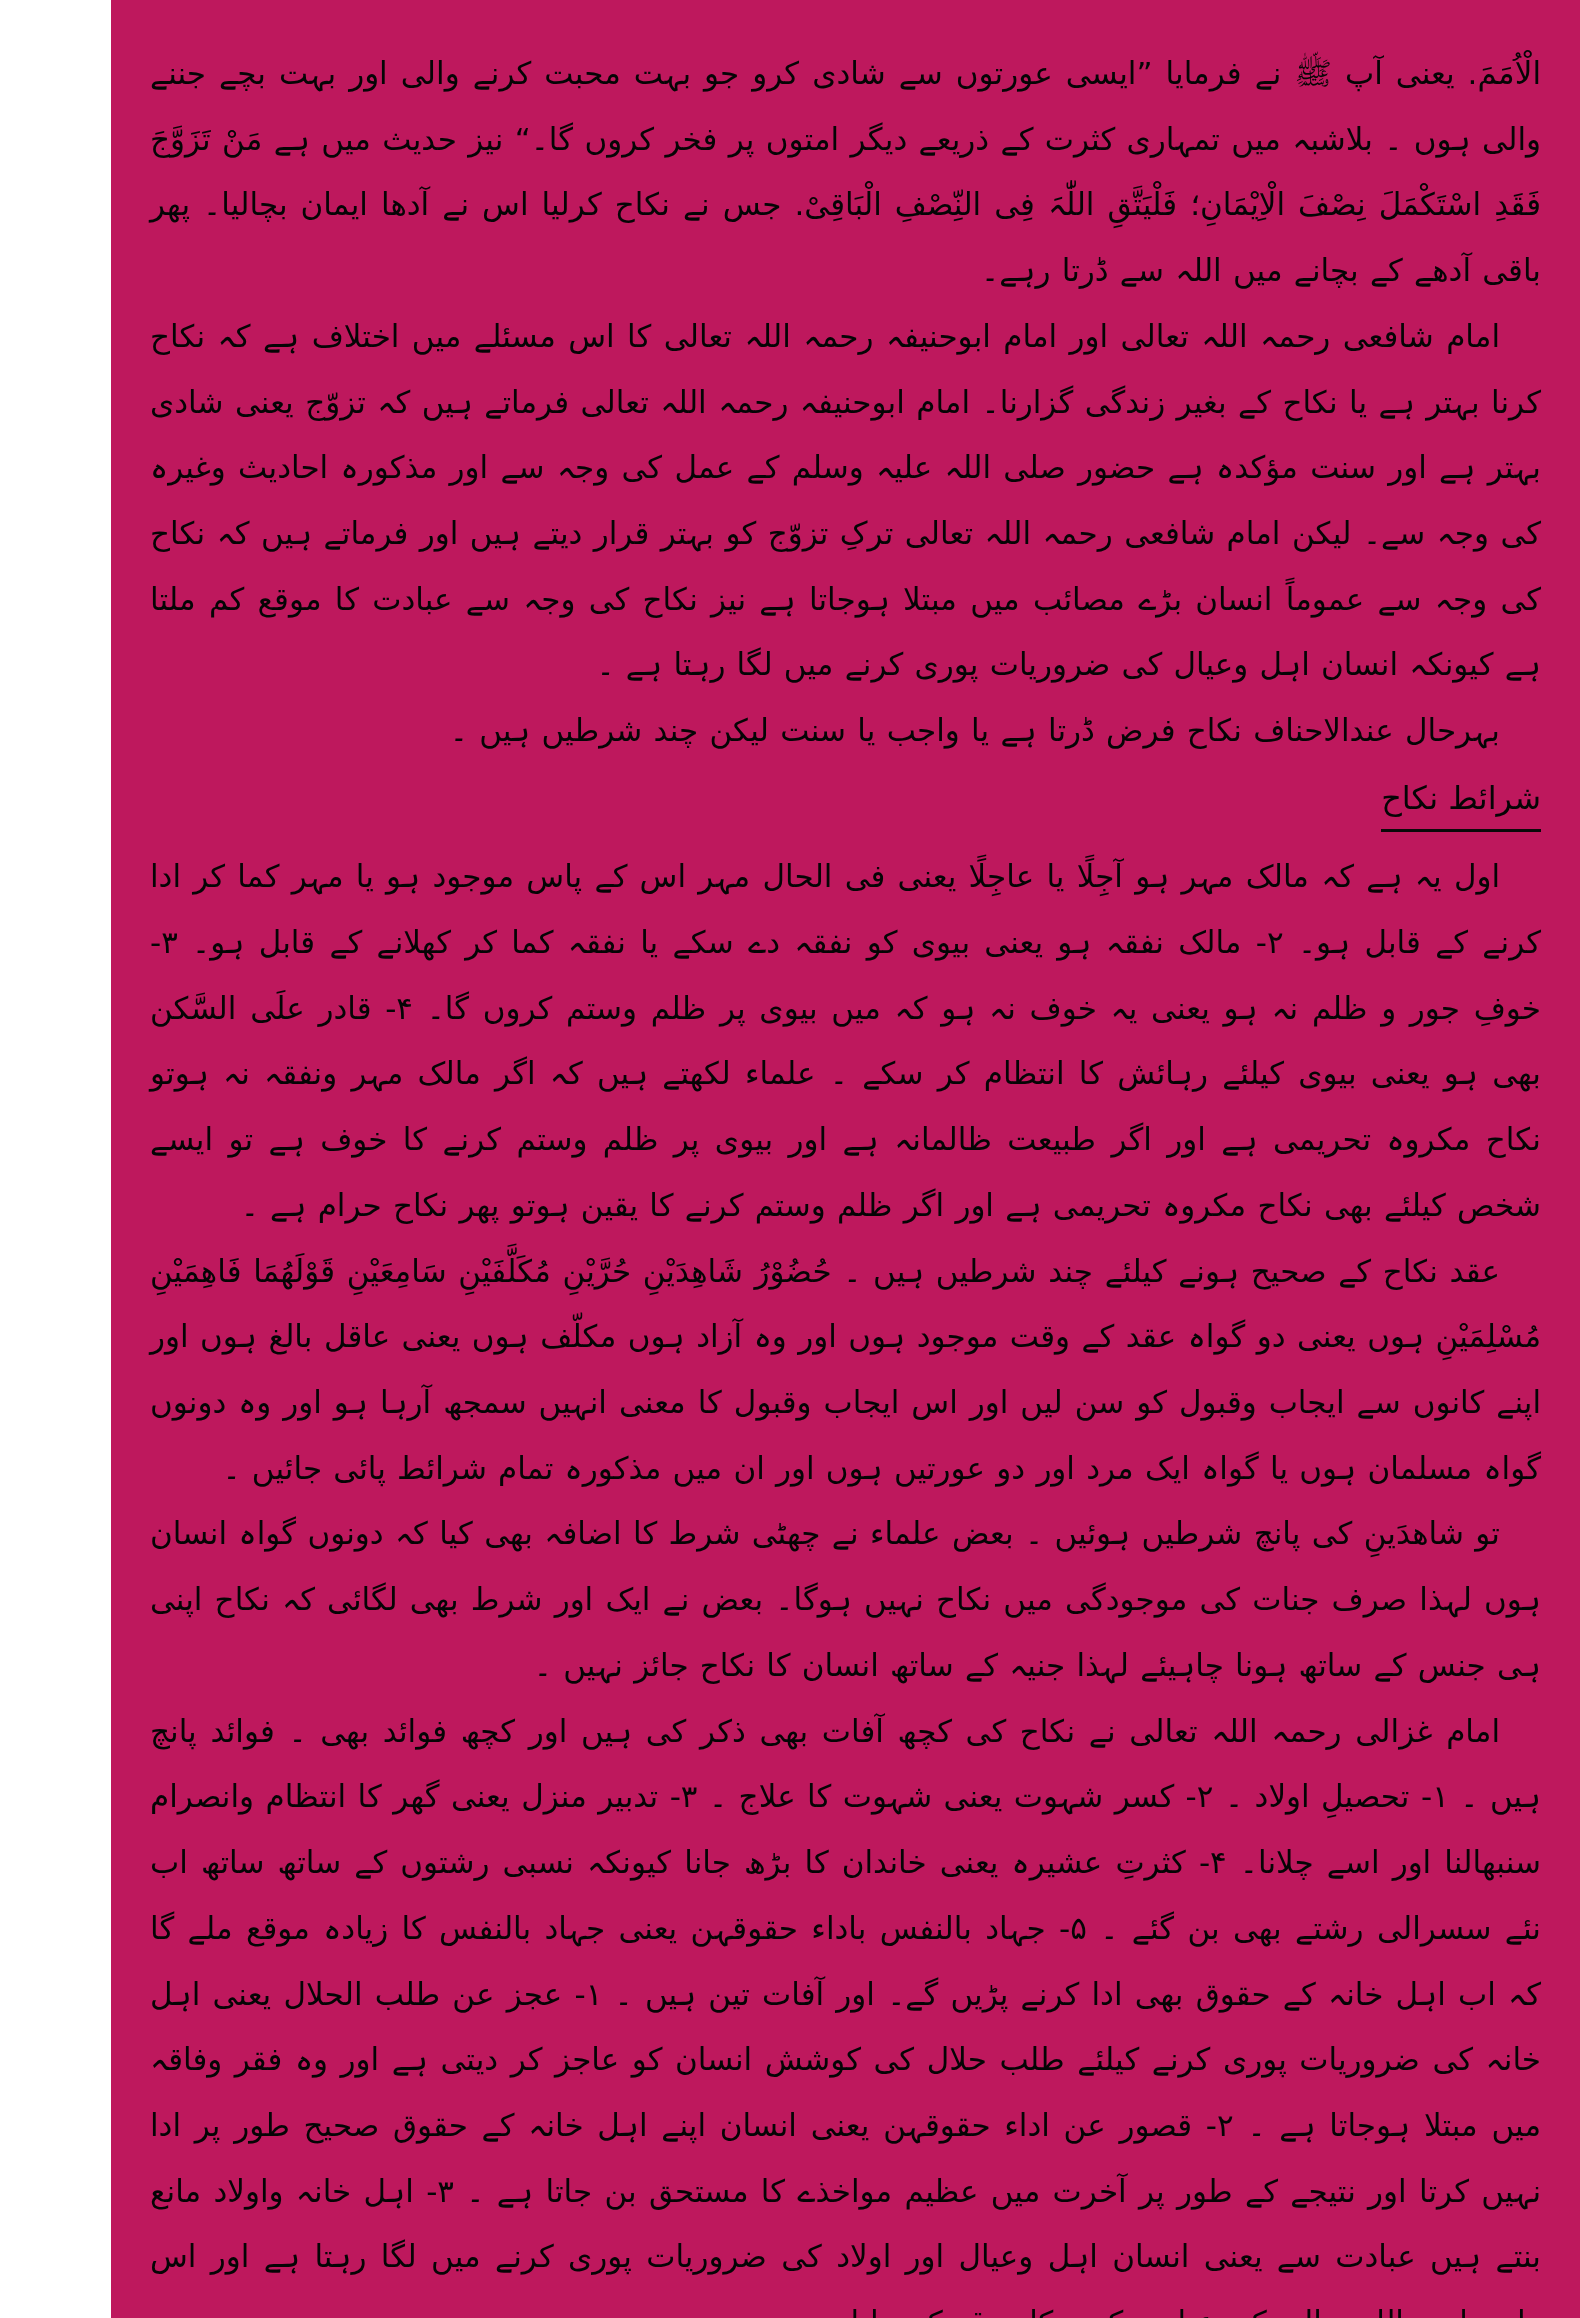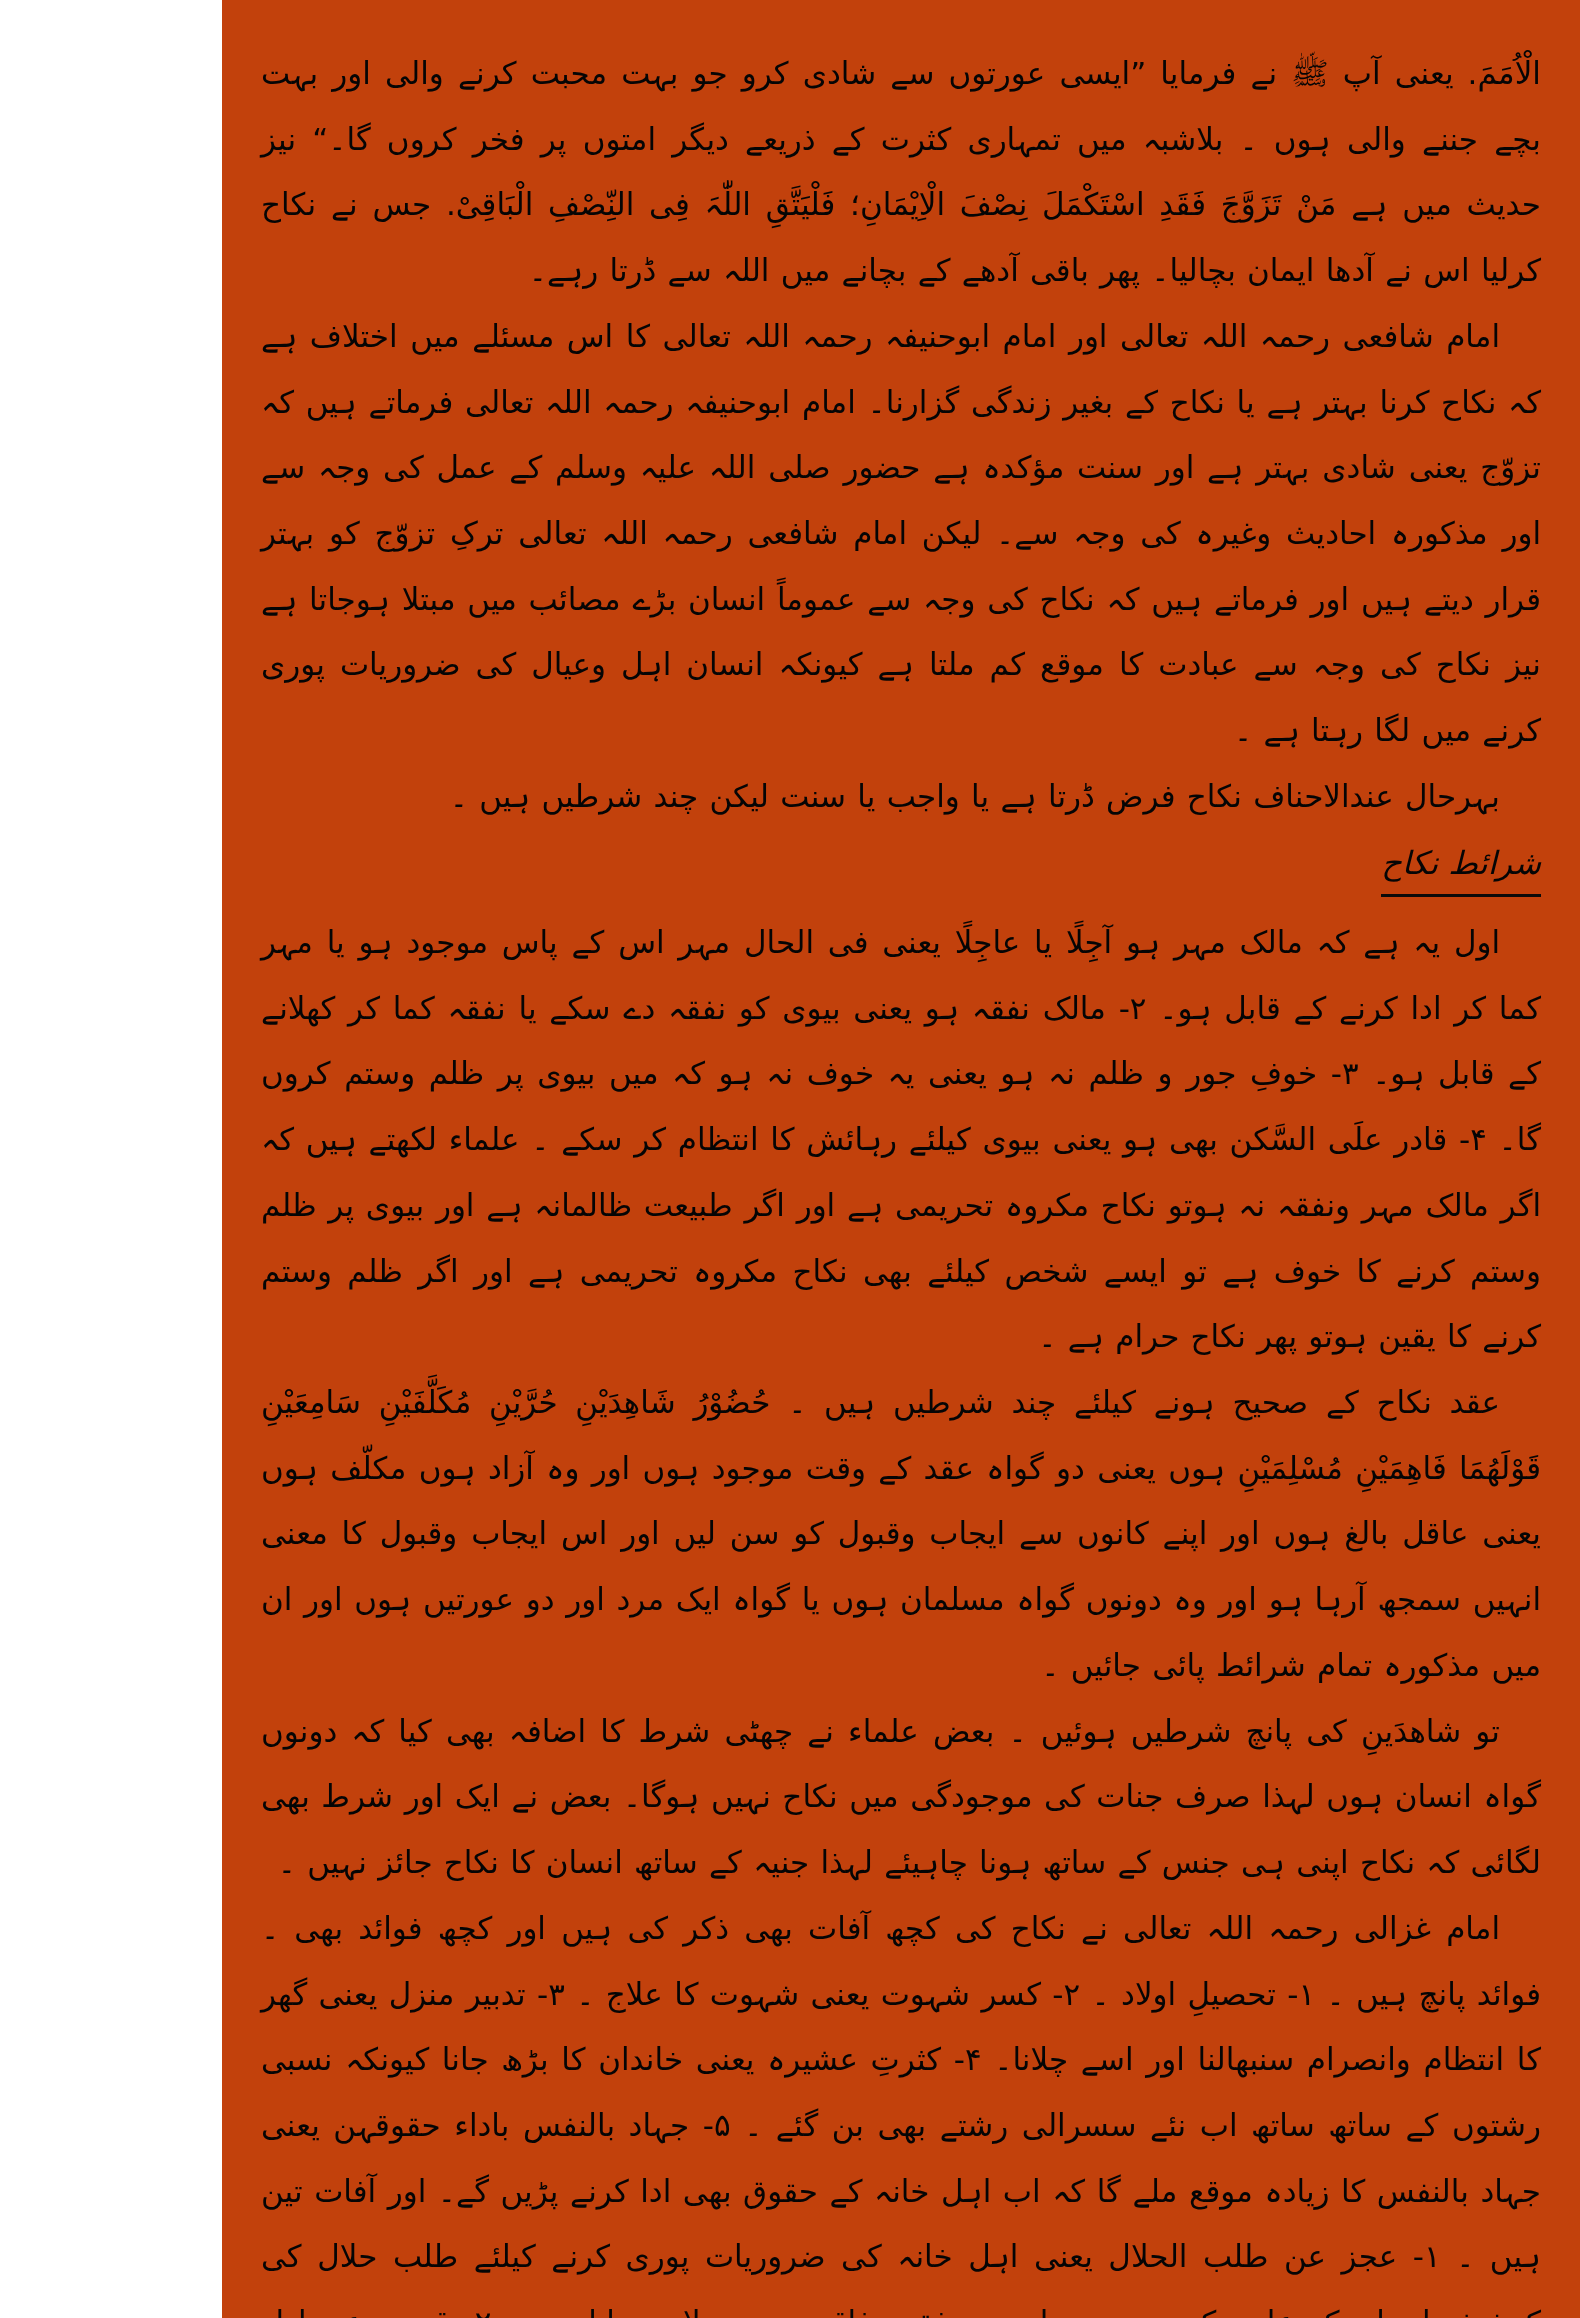--- a/index.html
+++ b/index.html
@@ -1,24 +1,24 @@
 <!DOCTYPE html>
 <html lang="ur" dir="rtl" style="font-size:11.2px"><head>
 <meta charset="utf-8">
 <style>
   html, body {
     margin: 0;
     padding: 0;
     background: #ffffff;
   }
   .page {
-    width: 1358px;
+    width: 1469px;
     height: 2319px;
     box-sizing: border-box;
-    background: #c2410c;
+    background: #be185d;
     color: #050505;
     padding: 41px 39px 0 39px;
     direction: rtl;
     font-family: "DejaVu Sans", sans-serif;
     overflow: hidden;
   }
   .content {
     width: 100%;
   }
   .para {
@@ -28,21 +28,20 @@
     text-align: justify;
     text-justify: inter-word;
     word-spacing: 1.4px;
     color: #050505;
   }
   .para.indent {
     text-indent: 41px;
   }
   .heading-row {
     margin: 9.8px 0 12.6px 0;
-    font-style: italic;
   }
   .heading-text {
     display: inline-block;
     font-size: 32px;
     line-height: 1.5;
     padding-bottom: 7px;
     border-bottom: 3.5px solid #0a0a0a;
     color: #050505;
   }
 </style>

